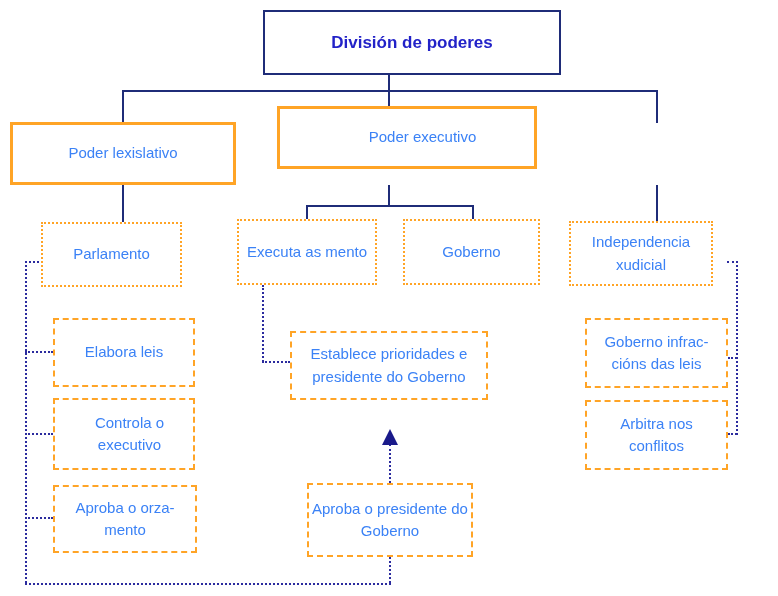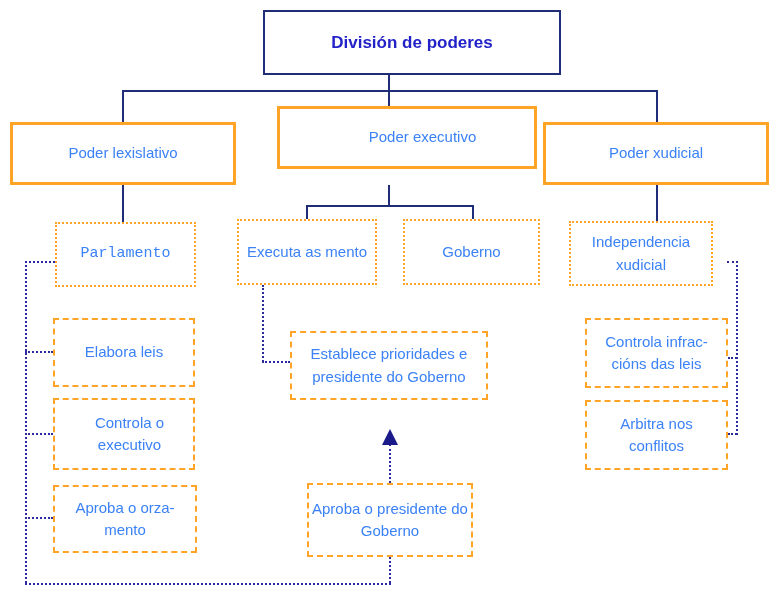--- a/index.html
+++ b/index.html
@@ -64,37 +64,36 @@
 
   <div class="hd" style="left:727px;top:261px;width:11px;"></div>
   <div class="vd" style="left:736px;top:261px;height:174px;"></div>
   <div class="hd" style="left:728px;top:357px;width:9px;"></div>
   <div class="hd" style="left:728px;top:433px;width:9px;"></div>
 
   <div class="box title-box" style="left:263px;top:10px;width:298px;height:65px;">División de poderes</div>
 
   <div class="box solid-orange" style="left:10px;top:122px;width:226px;height:63px;">Poder lexislativo</div>
   <div class="box solid-orange" style="left:277px;top:106px;width:260px;height:63px;padding-left:31px;">Poder executivo</div>
-  <div class="box solid-orange" style="left:543px;top:122px;width:226px;height:63px;">Poder xudicial</div>
 
-  <div class="box dotted-orange" style="left:55px;top:222px;width:141px;height:65px;font-family:Liberation Mono, monospace;">Parlamento</div>
+  <div class="box dotted-orange" style="left:41px;top:222px;width:141px;height:65px;">Parlamento</div>
   <div class="box dotted-orange" style="left:237px;top:219px;width:140px;height:66px;">Executa as mento</div>
   <div class="box dotted-orange" style="left:403px;top:219px;width:137px;height:66px;">Goberno</div>
   <div class="box dotted-orange" style="left:569px;top:221px;width:144px;height:65px;">Independencia
 xudicial</div>
 
   <div class="box dashed-orange" style="left:53px;top:318px;width:142px;height:69px;">Elabora leis</div>
   <div class="box dashed-orange" style="left:53px;top:398px;width:142px;height:72px;padding-left:11px;">Controla o
 executivo</div>
   <div class="box dashed-orange" style="left:53px;top:485px;width:144px;height:68px;">Aproba o orza-
 mento</div>
 
   <div class="box dashed-orange" style="left:290px;top:331px;width:198px;height:69px;">Establece prioridades e
 presidente do Goberno</div>
   <div class="box dashed-orange" style="left:307px;top:483px;width:166px;height:74px;">Aproba o presidente do
 Goberno</div>
 
-  <div class="box dashed-orange" style="left:585px;top:318px;width:143px;height:70px;">Controla infrac-
+  <div class="box dashed-orange" style="left:585px;top:318px;width:143px;height:70px;">Goberno infrac-
 cións das leis</div>
   <div class="box dashed-orange" style="left:585px;top:400px;width:143px;height:70px;">Arbitra nos
 conflitos</div>
 
 </div>
 
 </body></html>

